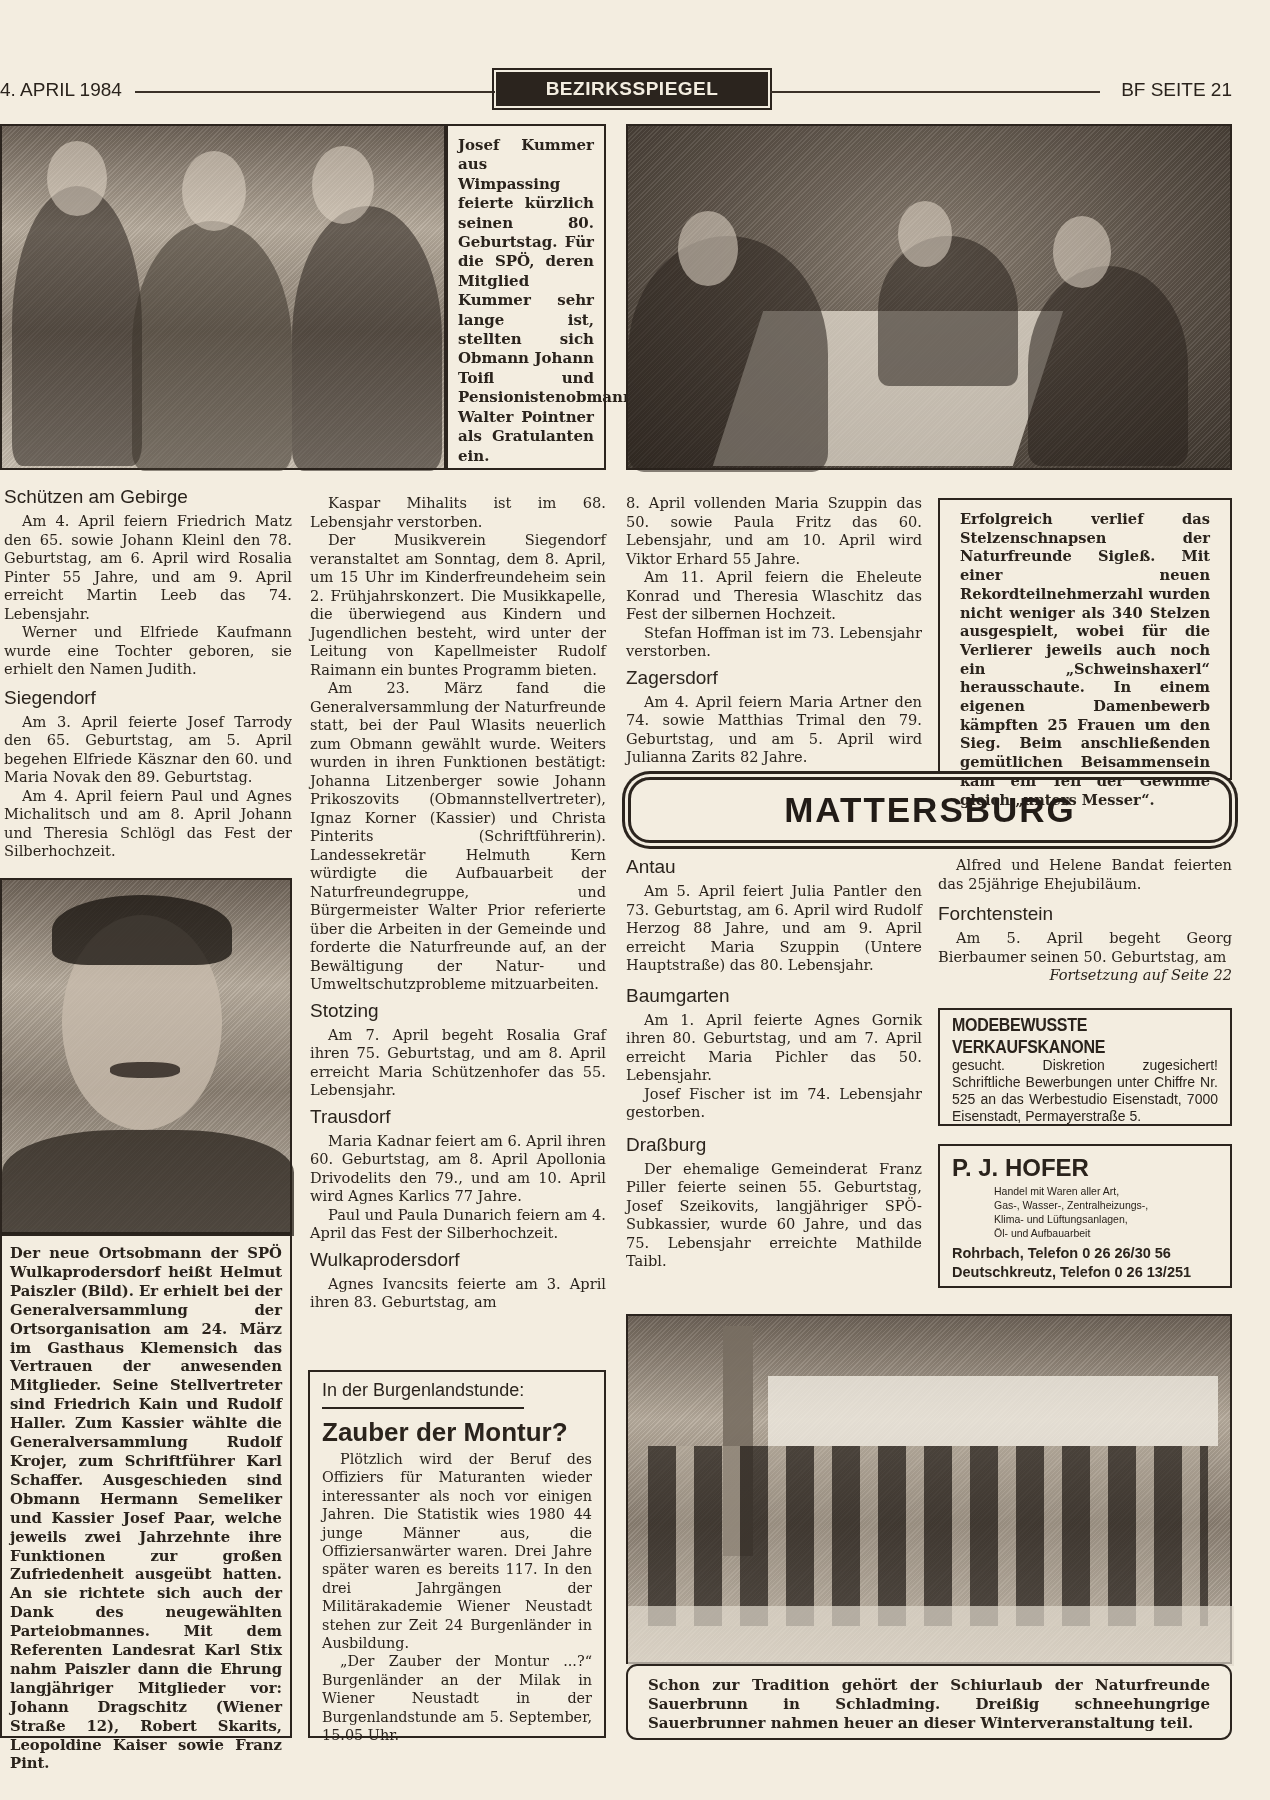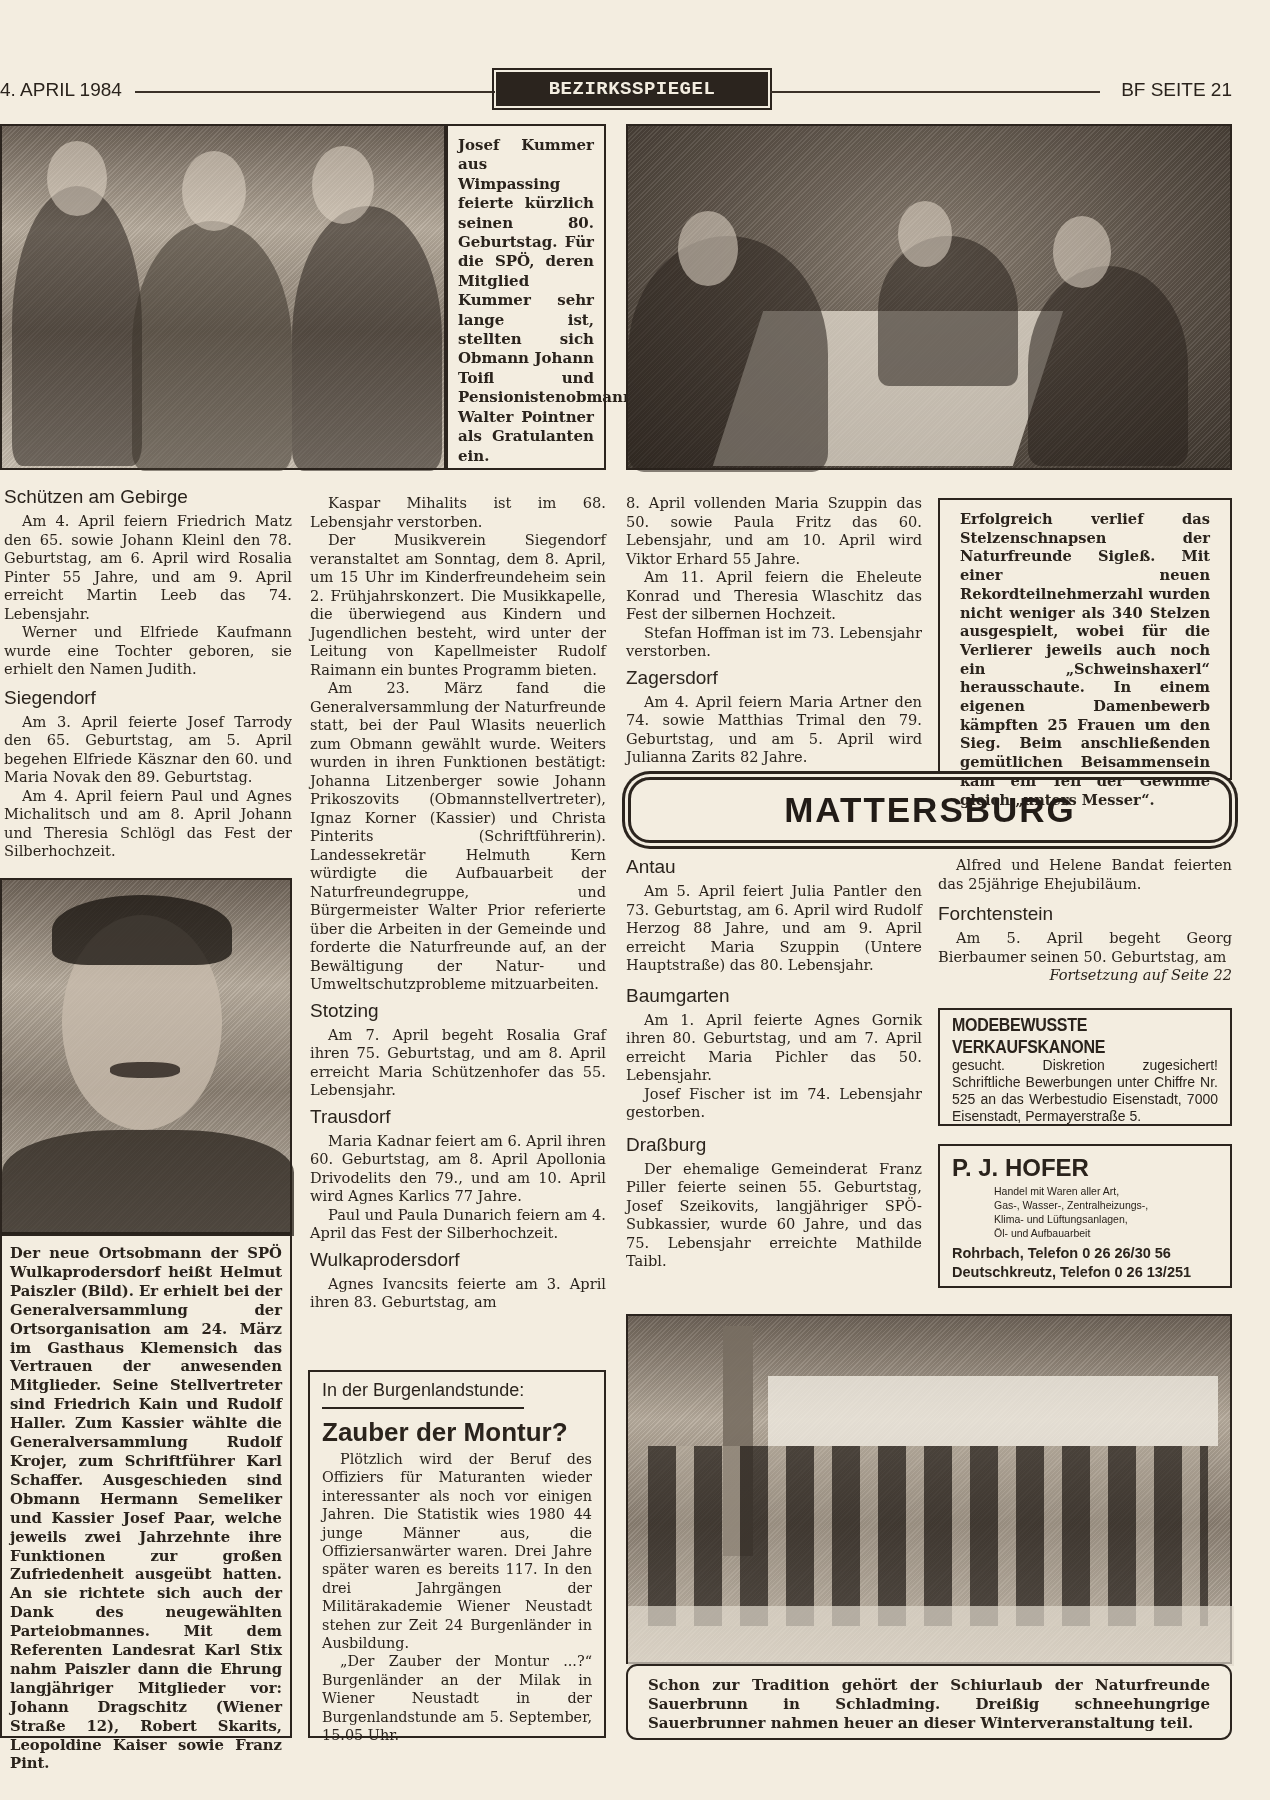--- a/index.html
+++ b/index.html
@@ -12,21 +12,21 @@
   .abs { position: absolute; box-sizing: border-box; }
 
   
   .hdr-left, .hdr-right { font-family: "Liberation Sans", sans-serif; font-size: 19px; color: #2a231c; top: 79px; }
   .hdr-left { left: 0; }
   .hdr-right { right: 38px; }
   .hdr-line { height: 2px; background: #3a3128; top: 91px; }
   .hdr-badge {
     left: 496px; top: 72px; width: 272px; height: 34px;
     background: #2b241e; border: 2px solid #2b241e; outline: 2px solid #2b241e; outline-offset: 2px;
-    color: #f3ede0; font-family: Liberation Mono, monospace; font-weight: bold; font-size: 19px;
+    color: #f3ede0; font-family: Liberation Sans, sans-serif; font-weight: bold; font-size: 19px;
     text-align: center; line-height: 30px; letter-spacing: 0.5px;
   }
 
   
   .photo {
     background:
       repeating-linear-gradient(135deg, rgba(255,255,255,0.08) 0 1px, rgba(0,0,0,0.06) 1px 3px),
       radial-gradient(ellipse at 50% 40%, #8c8174 0%, #5d5349 55%, #3d352d 100%);
     border: 2px solid #2b241e;
   }

